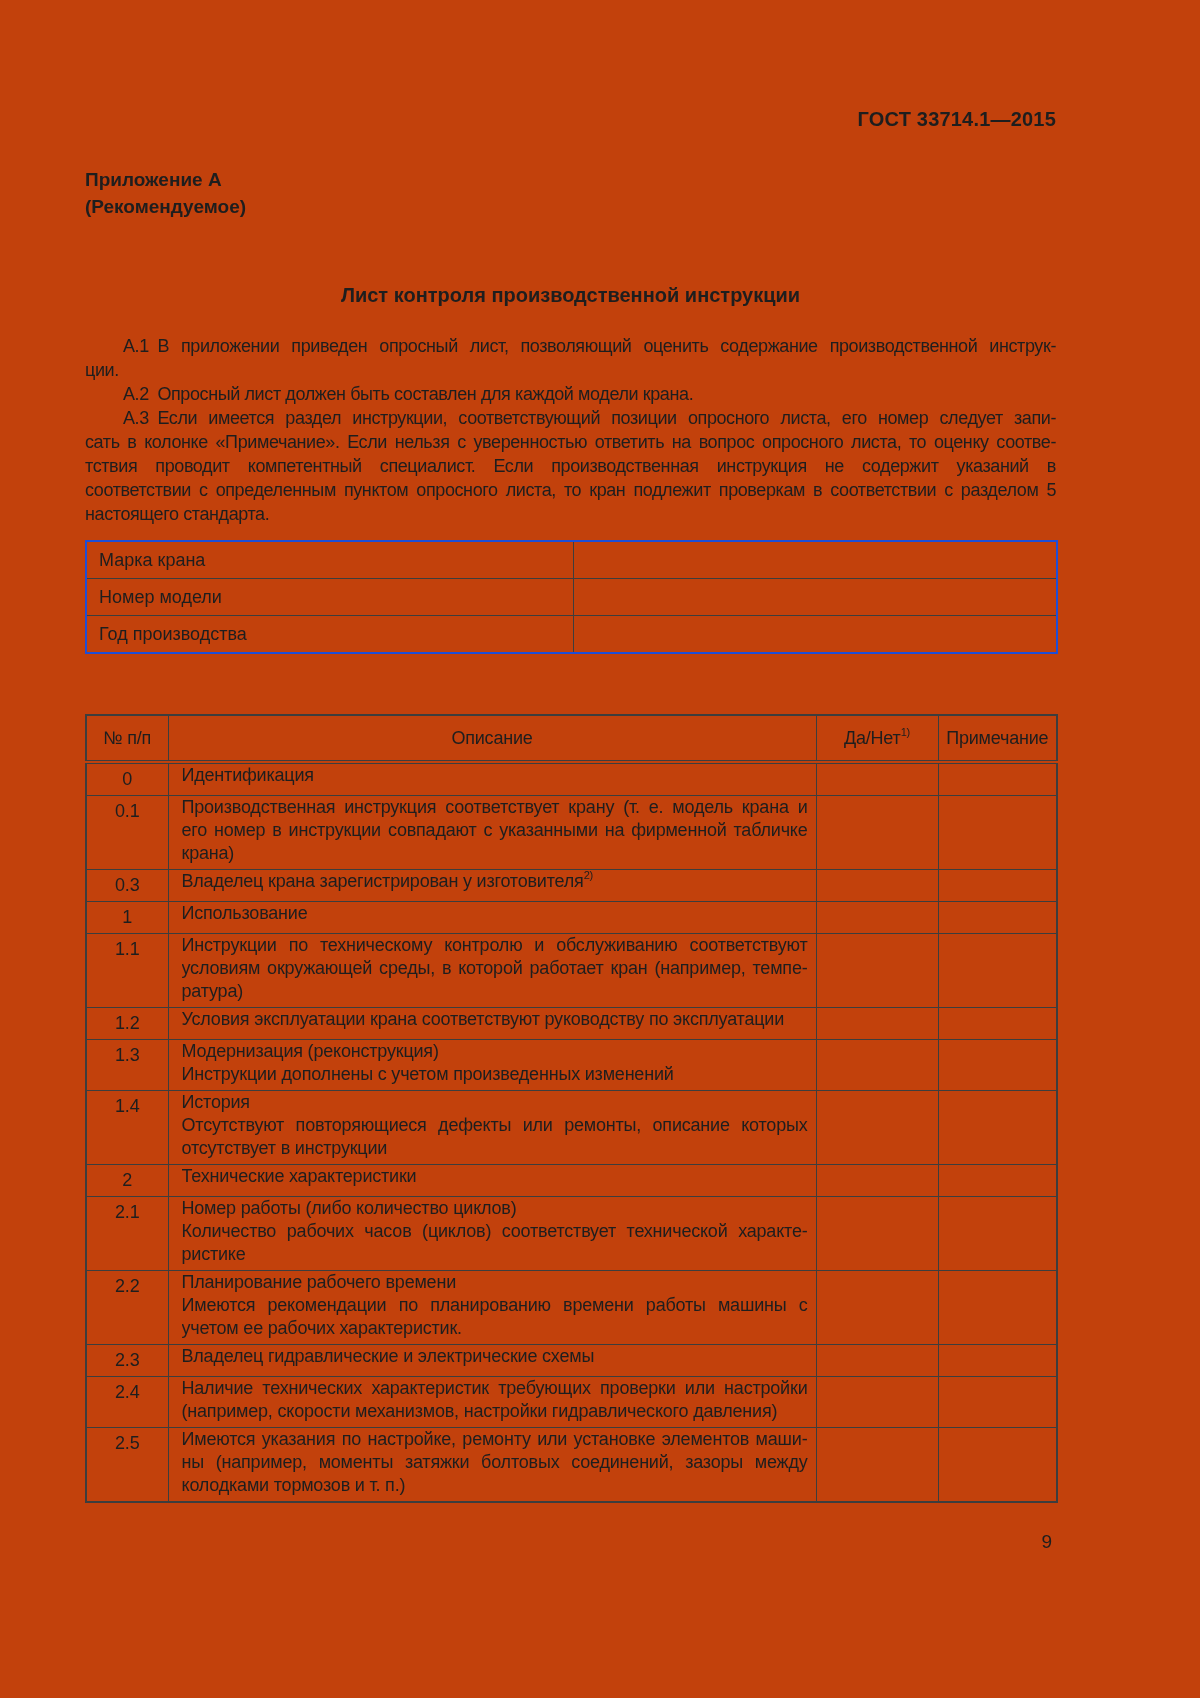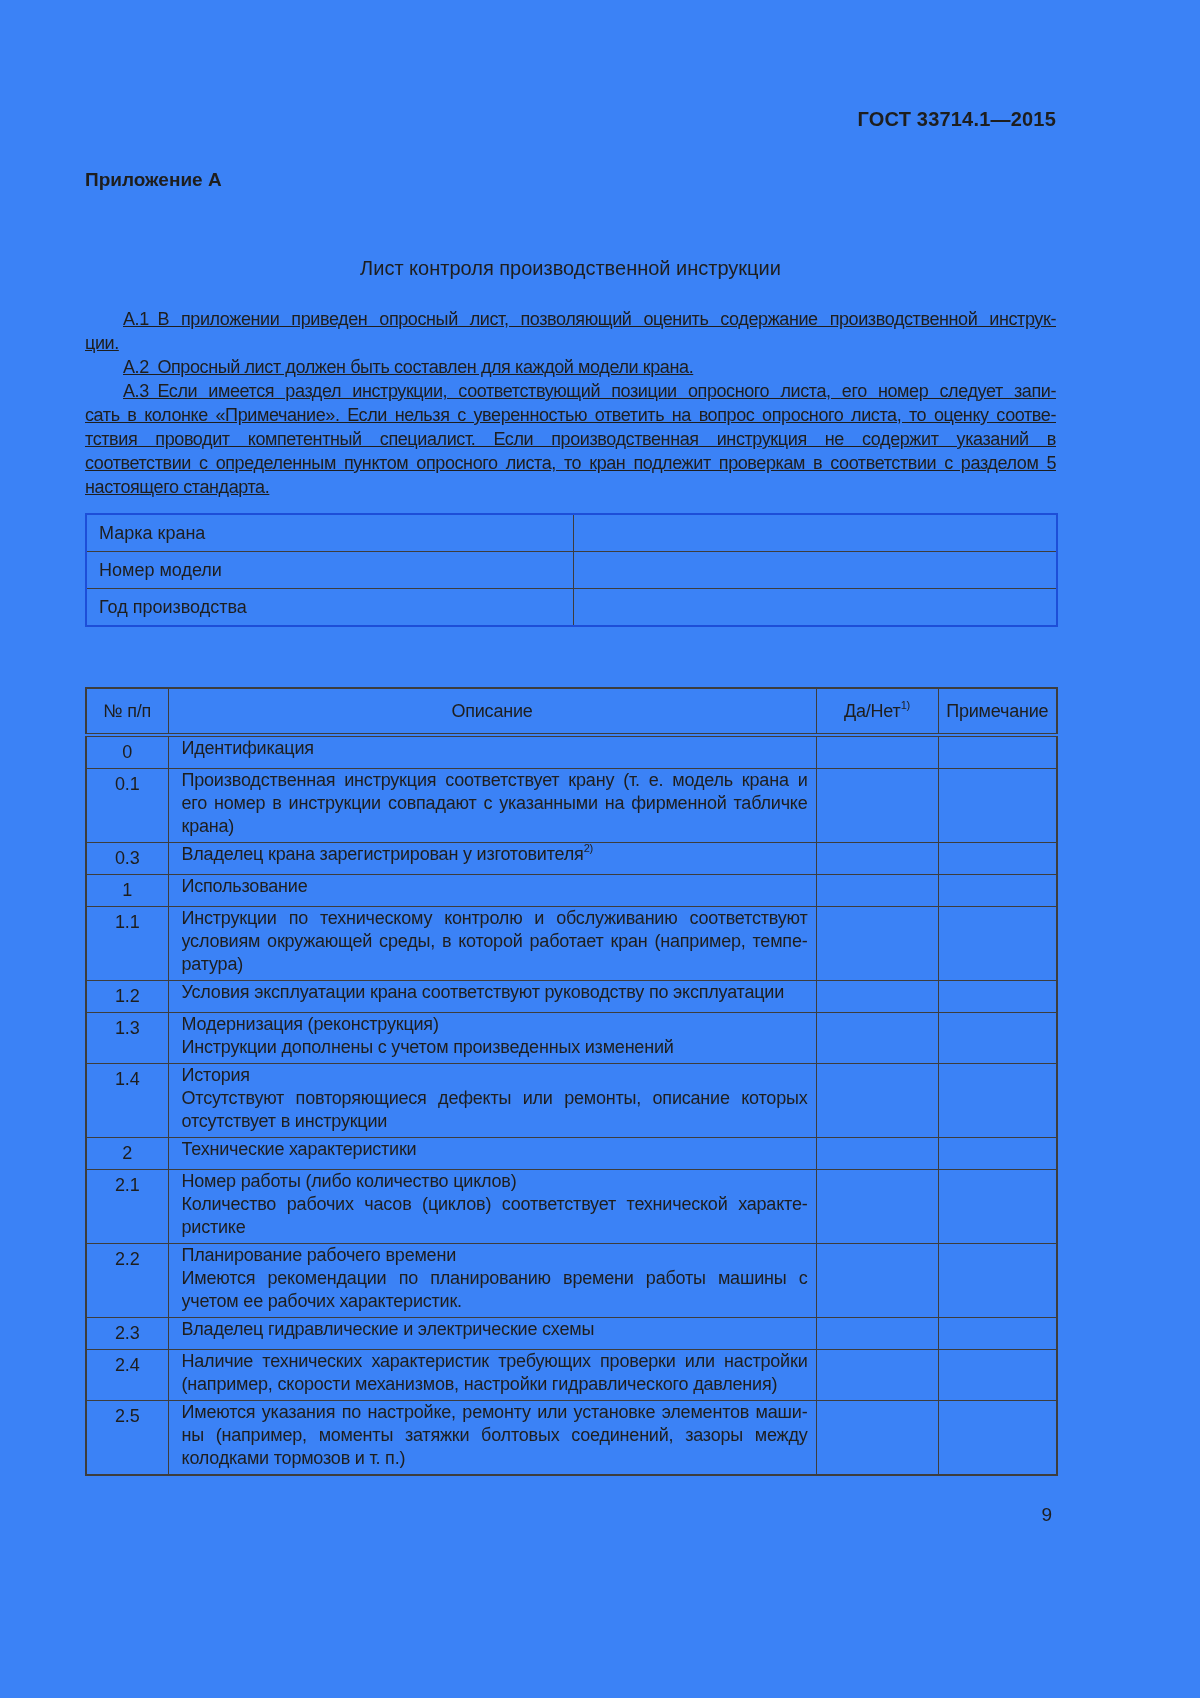--- a/index.html
+++ b/index.html
@@ -1,21 +1,21 @@
 <!DOCTYPE html>
 <html lang="ru"><head>
 <meta charset="utf-8">
 <style>
   html, body { margin: 0; padding: 0; background: #e8e8e8; }
   .page {
     position: relative;
     width: 1200px;
     height: 1698px;
     margin: 0 auto;
-    background: #3b82f6;
+    background: #c2410c;
     color: #1e1e1e;
     font-family: "Liberation Sans", "DejaVu Sans", sans-serif;
     overflow: hidden;
   }
   .content {
     position: absolute;
     left: 85px;
     top: 0;
     width: 971px;
   }
@@ -29,30 +29,29 @@
   }
   .appendix {
     margin-top: 34px;
     font-weight: bold;
     font-size: 19px;
     line-height: 27px;
   }
   .doc-title {
     margin: 62px 0 0 0;
     text-align: center;
-    font-weight: normal;
+    font-weight: bold;
     font-size: 20px;
     line-height: 26px;
   }
   .paragraphs {
     margin-top: 26px;
     font-size: 18px;
     line-height: 24px;
     letter-spacing: -0.4px;
-    text-decoration: underline;
   }
   .para .line { white-space: nowrap; overflow: hidden; }
   .para .line.indent { padding-left: 38px; }
   .line.just { text-align: justify; text-align-last: justify; text-justify: inter-word; }
 
   table { border-collapse: collapse; table-layout: fixed; }
   .info-table {
     margin-top: 14px;
     width: 971px;
     border: 2px solid #1d4ed8;
@@ -101,20 +100,21 @@
 </head>
 <body>
 
 <div class="page">
   <div class="content">
 
     <div class="std-number">ГОСТ 33714.1—2015</div>
 
     <div class="appendix">
       <div>Приложение А</div>
+      <div>(Рекомендуемое)</div>
     </div>
 
     <div class="doc-title">Лист контроля производственной инструкции</div>
 
     <div class="paragraphs" id="paragraphs">
         <div class="para">
           <div class="line indent just">А.1 В приложении приведен опросный лист, позволяющий оценить содержание производственной инструк-</div>
           <div class="line">ции.</div>
         </div>
         <div class="para">

